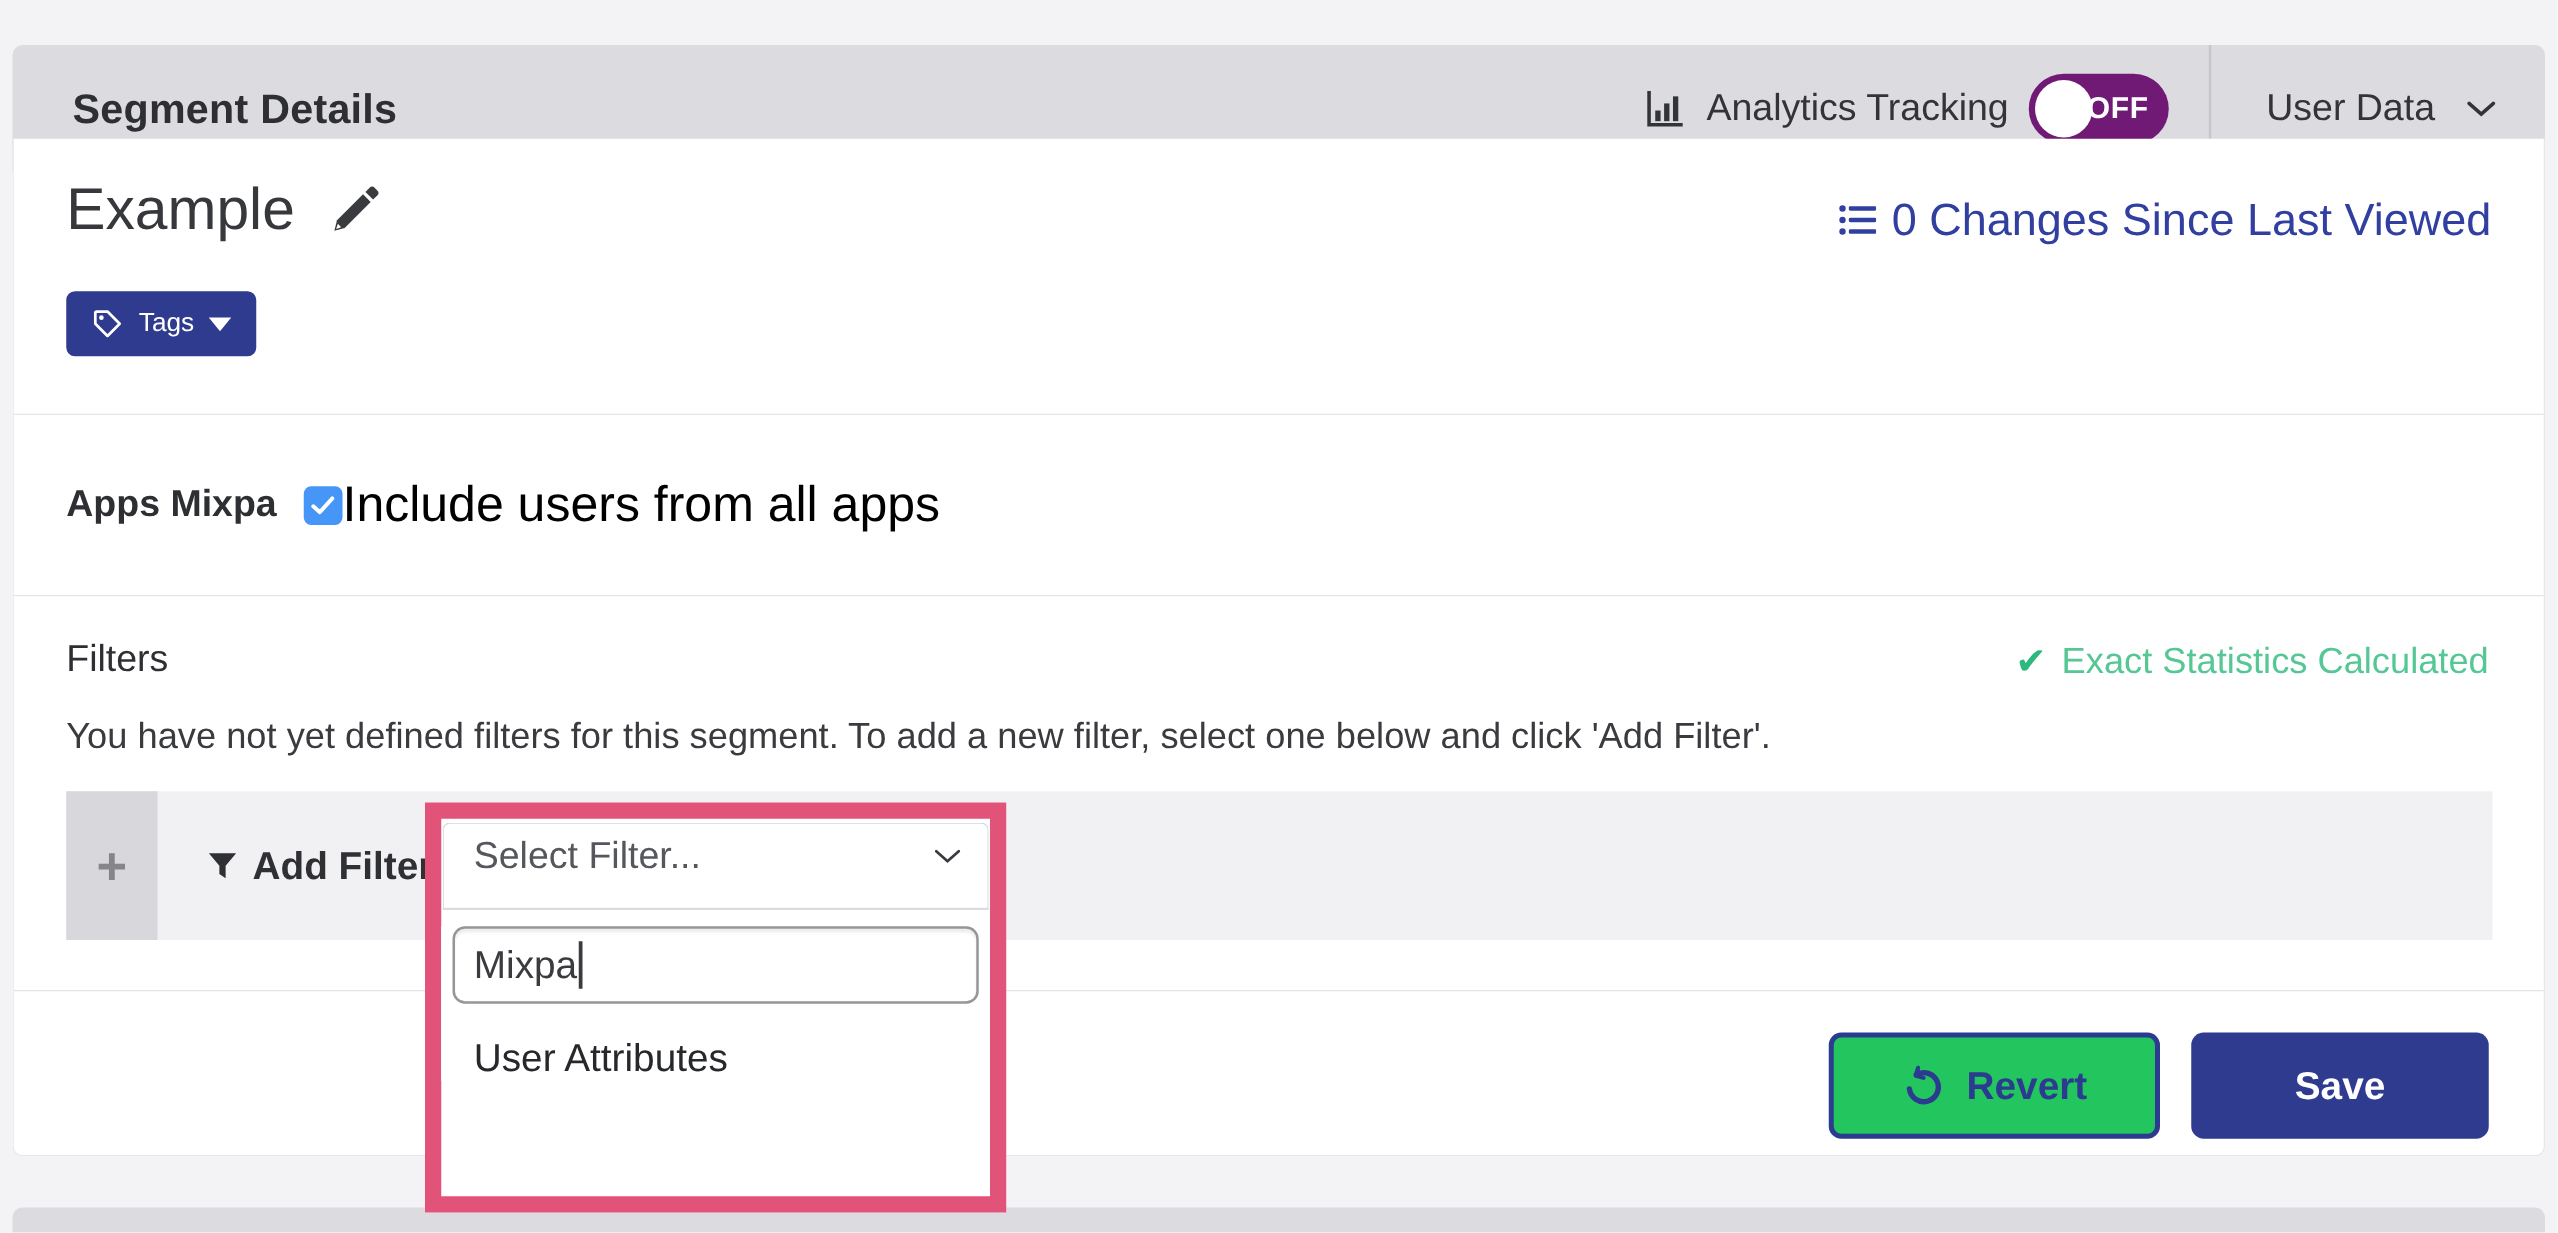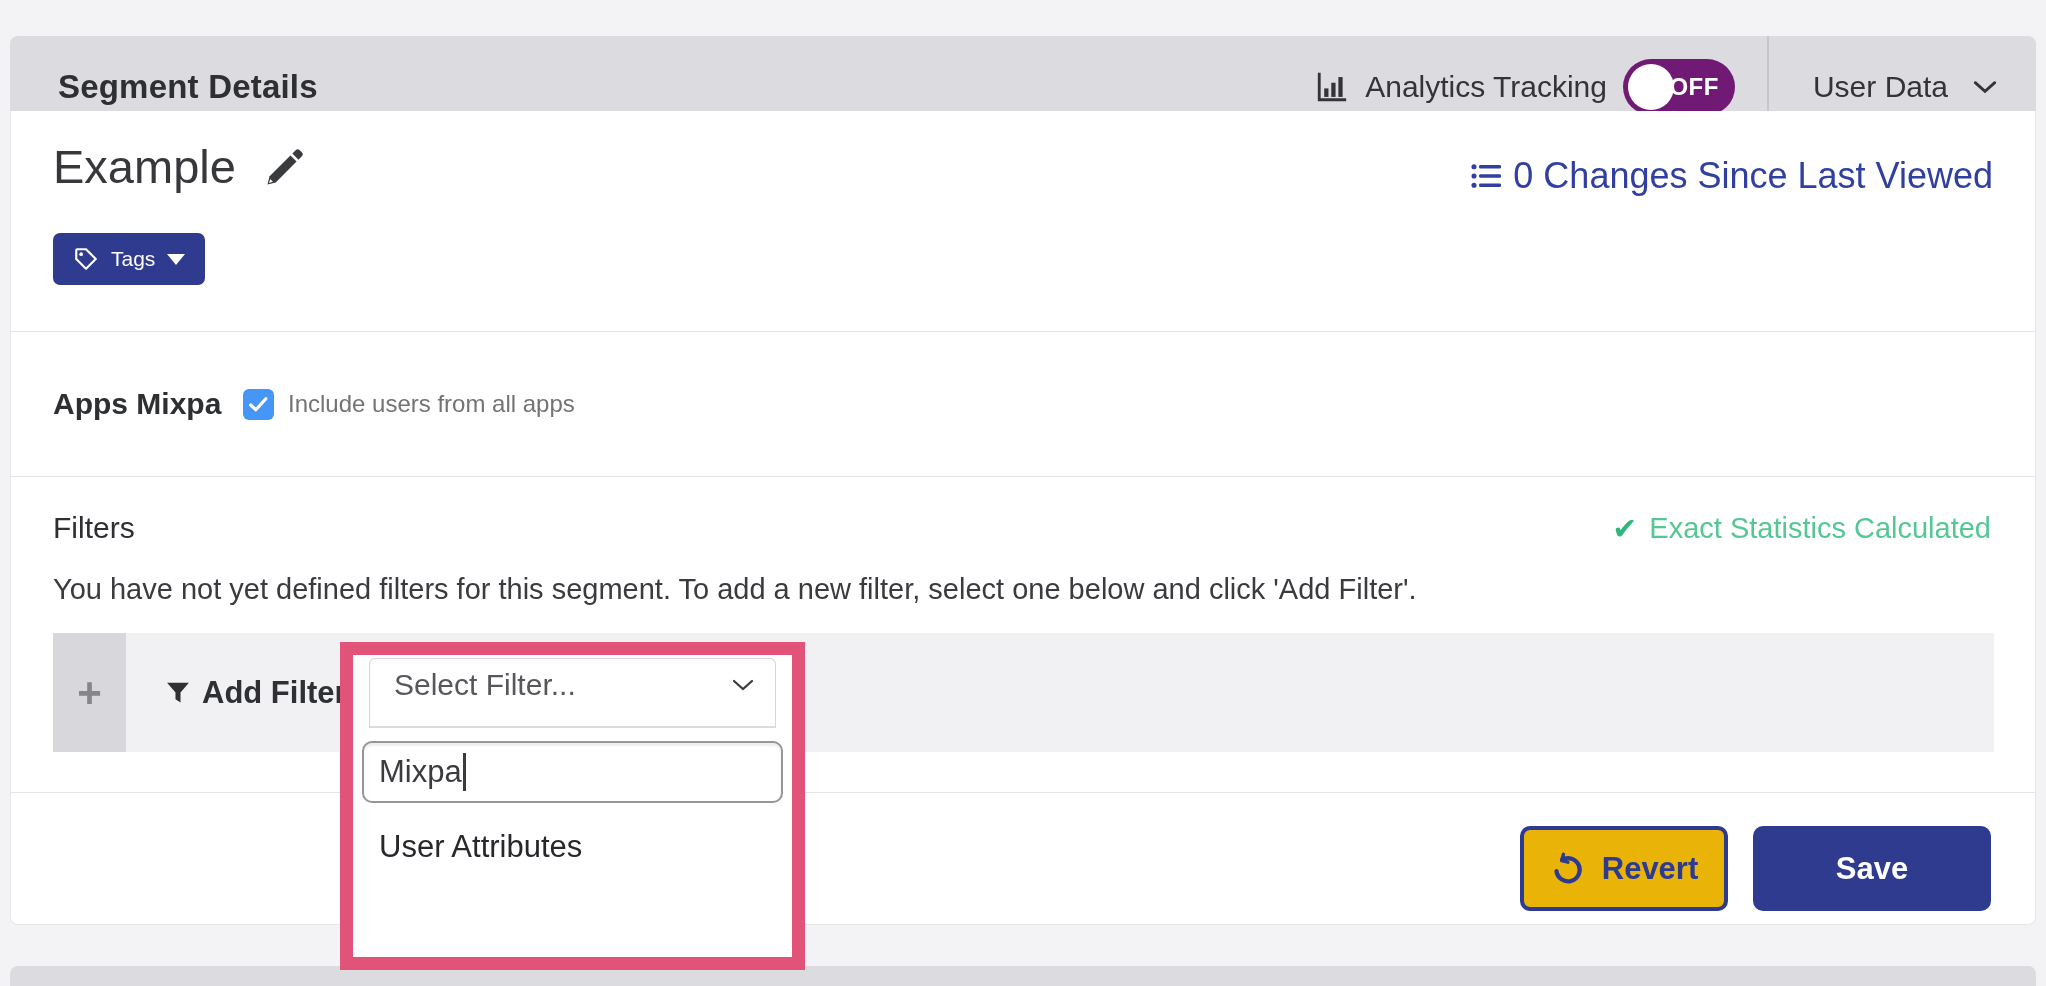--- a/index.html
+++ b/index.html
@@ -40,45 +40,45 @@
   .caret-down { width:0; height:0; border-left:9px solid transparent; border-right:9px solid transparent;
                 border-top:11px solid #ffffff; }
 
   .changes-link { position:absolute; right:42px; top:44px; display:flex; align-items:center; gap:12px;
                   color:#3140a0; font-size:36px; cursor:pointer; }
 
   .apps-row { display:flex; align-items:center; height:100%; }
   .apps-label { margin-left:42px; width:190px; font-size:30px; font-weight:bold; color:#2e2f33; }
   .checkbox { width:31px; height:31px; border-radius:6px; background:#4596f6; display:flex;
               align-items:center; justify-content:center; cursor:pointer; }
-  .checkbox-label { margin-left:14px; font-size:24px; color:#737373; }
+  .checkbox-label { font-size:40px; color:#000000; }
 
   .filters-label { position:absolute; left:42px; top:34px; font-size:30px; font-weight:500; color:#2e2f33; }
   .filters-status { position:absolute; right:44px; top:34px; display:flex; align-items:center; gap:12px;
                     font-size:29px; color:#55c795; }
   .filters-status .check-glyph { color:#2eb77e; font-size:30px; }
   .filters-desc { position:absolute; left:42px; top:96px; font-size:29px; color:#3a3b3f; }
 
   .add-row { position:absolute; left:42px; top:156px; width:1941px; height:119px; background:#f1f0f3;
              display:flex; align-items:center; }
   .plus-cell { width:73px; height:100%; background:#d8d7db; display:flex; align-items:center;
                justify-content:center; font-size:42px; font-weight:bold; color:#85858a; cursor:pointer; }
   .addfilter-cluster { display:flex; align-items:center; gap:12px; margin-left:40px; cursor:pointer; }
   .addfilter-label { font-size:31px; font-weight:bold; color:#2f3034; }
 
   .actions-row { position:absolute; right:44px; top:33px; display:flex; gap:25px; }
   .btn { height:85px; border-radius:10px; display:flex; align-items:center; justify-content:center;
          font-size:31px; font-weight:600; cursor:pointer; }
-  .btn-revert { width:208px; background:#eab308; border:4px solid #2c3a90; color:#2c3a90; gap:18px; }
+  .btn-revert { width:265px; background:#22c55e; border:4px solid #2c3a90; color:#2c3a90; gap:18px; }
   .btn-save { width:238px; background:#2e3b8e; color:#ffffff; }
 
   
   .annotation-box { position:absolute; left:340px; top:642px; width:465px; height:328px;
                     border:13px solid #e25379; background:#ffffff; z-index:5; }
-  .select-ctl { height:70px; margin:3px 16px 0; border:1px solid #d6d6da; border-radius:6px 6px 0 0;
+  .select-ctl { height:70px; margin:3px 1px 0; border:1px solid #d6d6da; border-radius:6px 6px 0 0;
                 border-bottom:2px solid #dcdce0; display:flex; align-items:center;
                 padding:0 20px 16px 24px; cursor:pointer; background:#fff; }
   .select-value { font-size:30px; color:#55575c; }
   .select-chevron { margin-left:auto; }
   .dd-panel { background:#fff; }
   .search-box { margin:13px 9px 0; height:62px; border:2px solid #95959a; border-radius:10px;
                 box-shadow: inset 0 3px 2px rgba(0,0,0,.07); display:flex; align-items:center;
                 padding-left:15px; background:#fff; cursor:text; }
   .search-text { font-size:31px; color:#3a3b3f; }
   .text-caret { display:inline-block; width:3px; height:38px; background:#3a3b3f; margin-left:1px; vertical-align:middle; }

